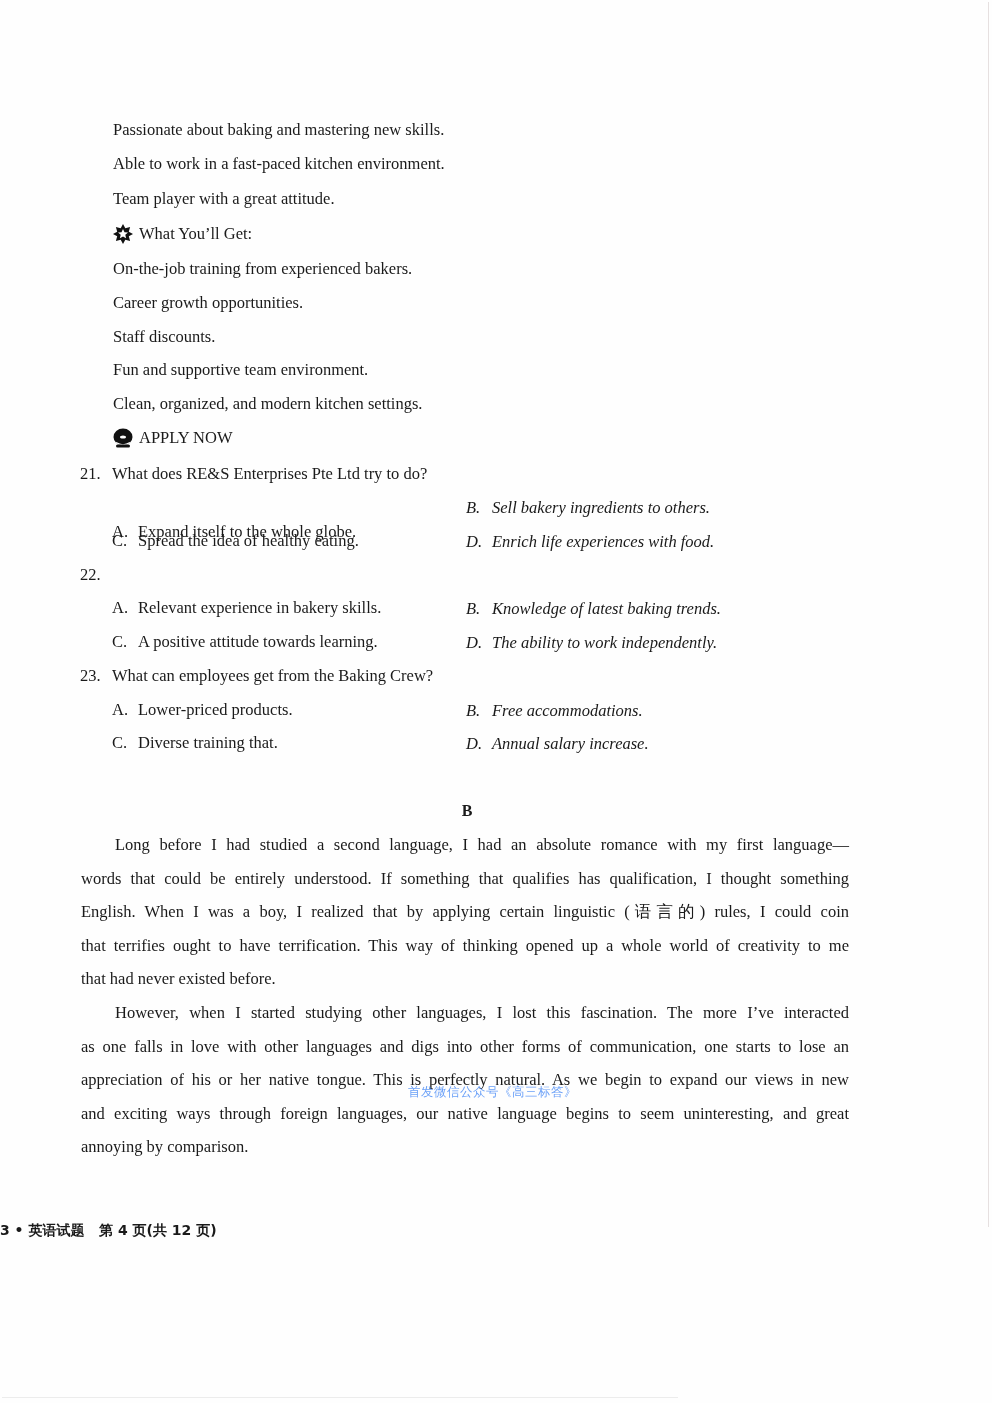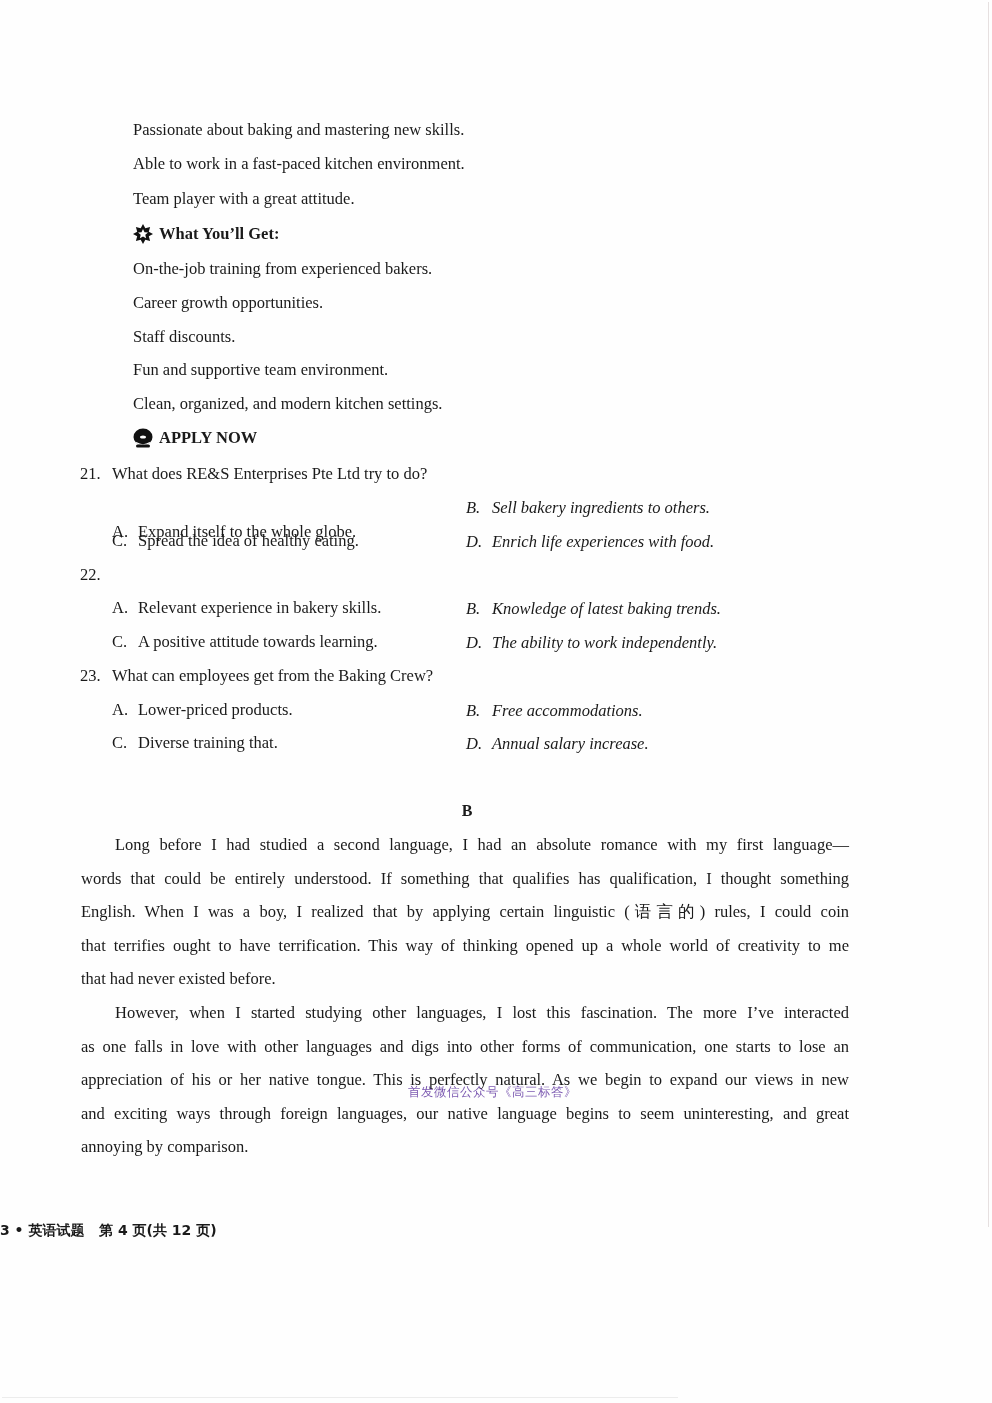--- a/index.html
+++ b/index.html
@@ -30,28 +30,27 @@
       position: absolute;
       left: 2px; top: 1397px;
       width: 676px; height: 1px;
       background: #ececec;
     }
     .line {
       position: absolute;
       font-size: 16.5px;
       line-height: 20px;
       white-space: nowrap;
-      margin-left: 20px;
     }
     .bullet {
       left: 113px;
     }
     .heading {
       left: 113px;
-      font-weight: bold;
+      font-weight: normal;
       display: flex;
       align-items: center;
     }
     .heading .icon {
       display: inline-block;
       width: 20px;
       height: 20px;
       margin-right: 6px;
     }
     .q-num {
@@ -104,21 +103,21 @@
     }
     .passage .last {
       text-align-last: left;
     }
     .watermark {
       position: absolute;
       left: 408px;
       top: 1084px;
       font-family: "DejaVu Serif", serif;
       font-size: 12.5px;
-      color: #4c1d95;
+      color: #3b82f6;
       opacity: 0.75;
       white-space: nowrap;
       letter-spacing: 0.5px;
     }
     .footer {
       position: absolute;
       left: 0; width: 934px;
       top: 1220px;
       font-family: "DejaVu Sans", sans-serif;
       font-weight: bold;

